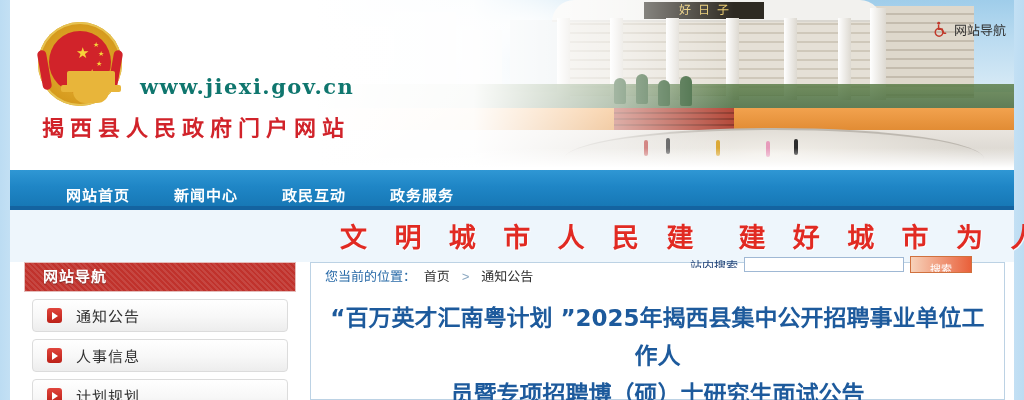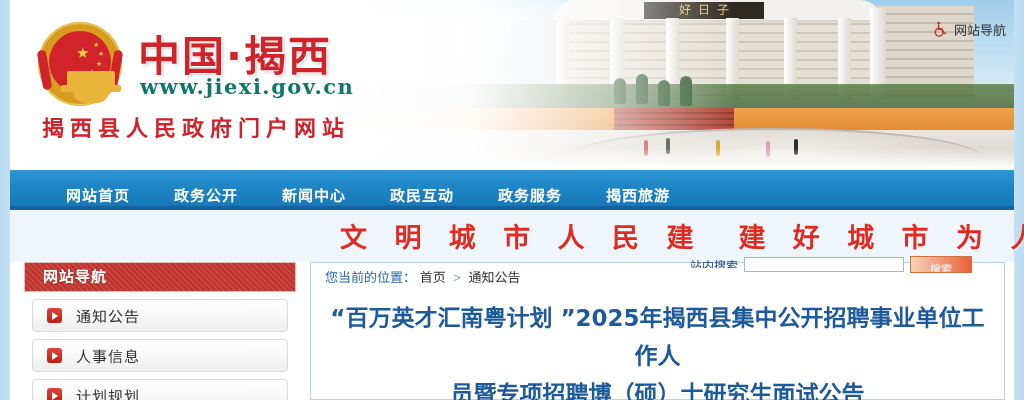--- a/index.html
+++ b/index.html
@@ -235,21 +235,21 @@
     margin-left:14px;font-size:15px;color:#333;
     font-family:"DejaVu Sans",sans-serif;letter-spacing:1px;
   }
   
   #article{
     position:absolute;left:300px;top:0px;width:695px;height:138px;
     border:1px solid #bcd2e4;box-sizing:border-box;background:#fff;
   }
   #breadcrumb{
     height:30px;line-height:30px;padding-left:14px;
-    font-size:13px;color:#333;font-family:Liberation Sans, sans-serif;
+    font-size:13px;color:#333;font-family:Liberation Mono, monospace;
     white-space:nowrap;
   }
   #breadcrumb .bc-label{color:#2a6ba8;}
   #breadcrumb .bc-sep{color:#8aa7c0;padding:0 4px;}
   #article-title{
     margin-top:6px;padding:0 16px;text-align:center;
     font-size:23px;font-weight:bold;color:#1d5a9c;
     font-family:"DejaVu Sans",sans-serif;
     line-height:38px;letter-spacing:0px;
   }
@@ -313,45 +313,42 @@
           <div class="star-big">★</div>
           <div class="star-s" style="left:44px;top:10px;">★</div>
           <div class="star-s" style="left:49px;top:19px;">★</div>
           <div class="star-s" style="left:47px;top:29px;">★</div>
           <div class="star-s" style="left:40px;top:37px;">★</div>
           <div class="gate"></div>
           <div class="gate2"></div>
           <div class="cog"></div>
         </div>
       </div>
-      <div class="title-cn">中国·揭西</div>
       <div class="title-url">www.jiexi.gov.cn</div>
       <div class="title-sub">揭西县人民政府门户网站</div>
     </div>
 
     <div id="accessibility">
       <span class="wheel">
         <svg width="17" height="17" viewBox="0 0 24 24" fill="none" stroke="#c0392b" stroke-width="2.1" stroke-linecap="round" stroke-linejoin="round">
           <circle cx="9.5" cy="3.2" r="2.1" fill="#c0392b" stroke="none"></circle>
           <path d="M9.3 6.4v5.2h5.1"></path>
           <path d="M14.4 11.6l2.4 5.6h2.4"></path>
           <circle cx="10" cy="16" r="5.4"></circle>
         </svg>
       </span>
       <span class="lbl">网站导航</span>
     </div>
   </div>
 
   <div id="navbar">
     <div class="navitem">网站首页</div>
-    <div class="navitem">政务公开</div>
     <div class="navitem">新闻中心</div>
     <div class="navitem">政民互动</div>
     <div class="navitem">政务服务</div>
-    <div class="navitem">揭西旅游</div>
   </div>
   <div id="navbar-bottom"></div>
 
   <div id="slogan-strip">
     <div id="slogan">文 明 城 市 人 民 建　建 好 城 市 为 人 民</div>
   </div>
 
   <div id="search-row">
     <span id="search-label">站内搜索</span>
     <input id="search-input" type="text" placeholder="" style="">

